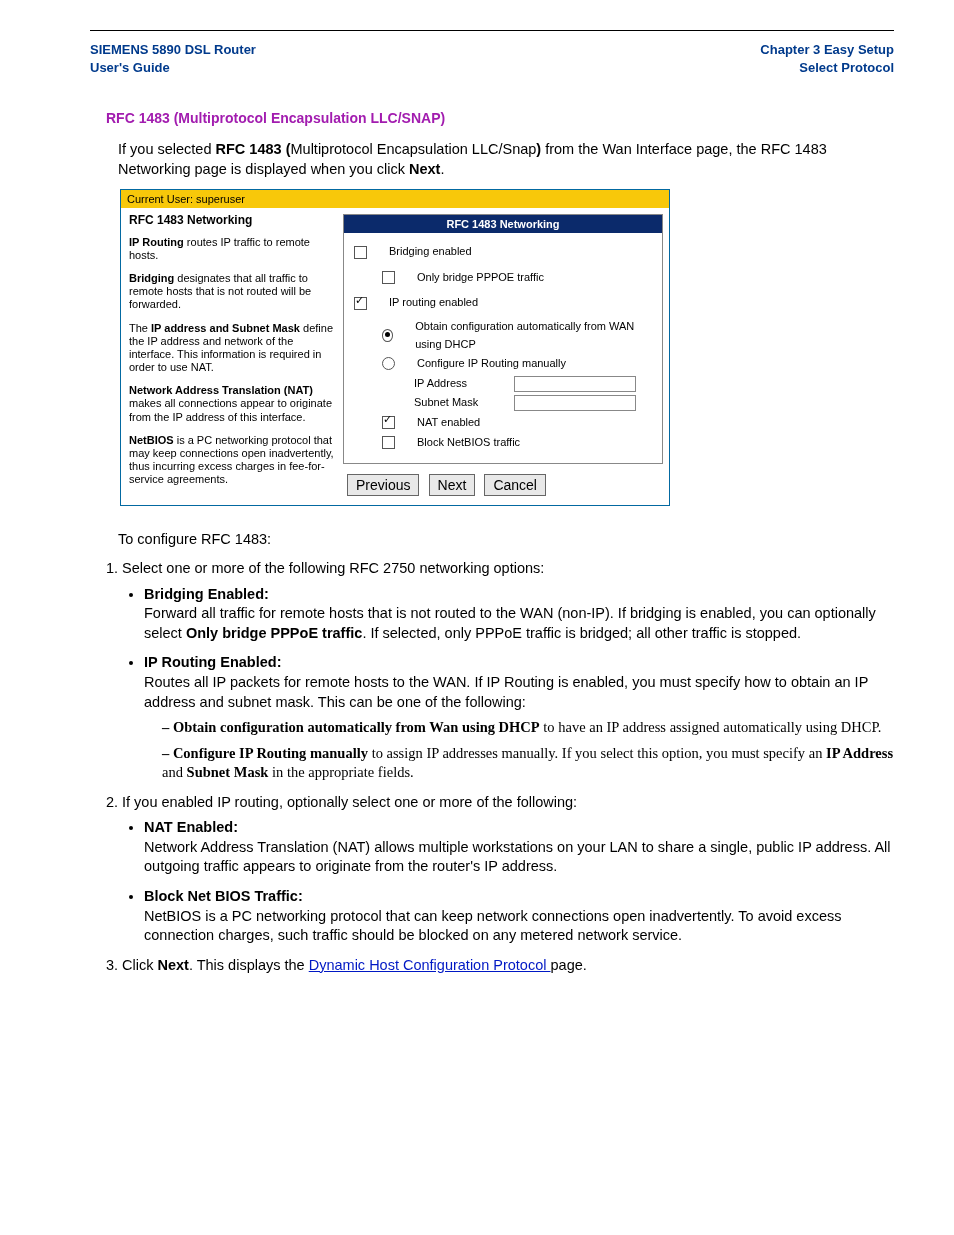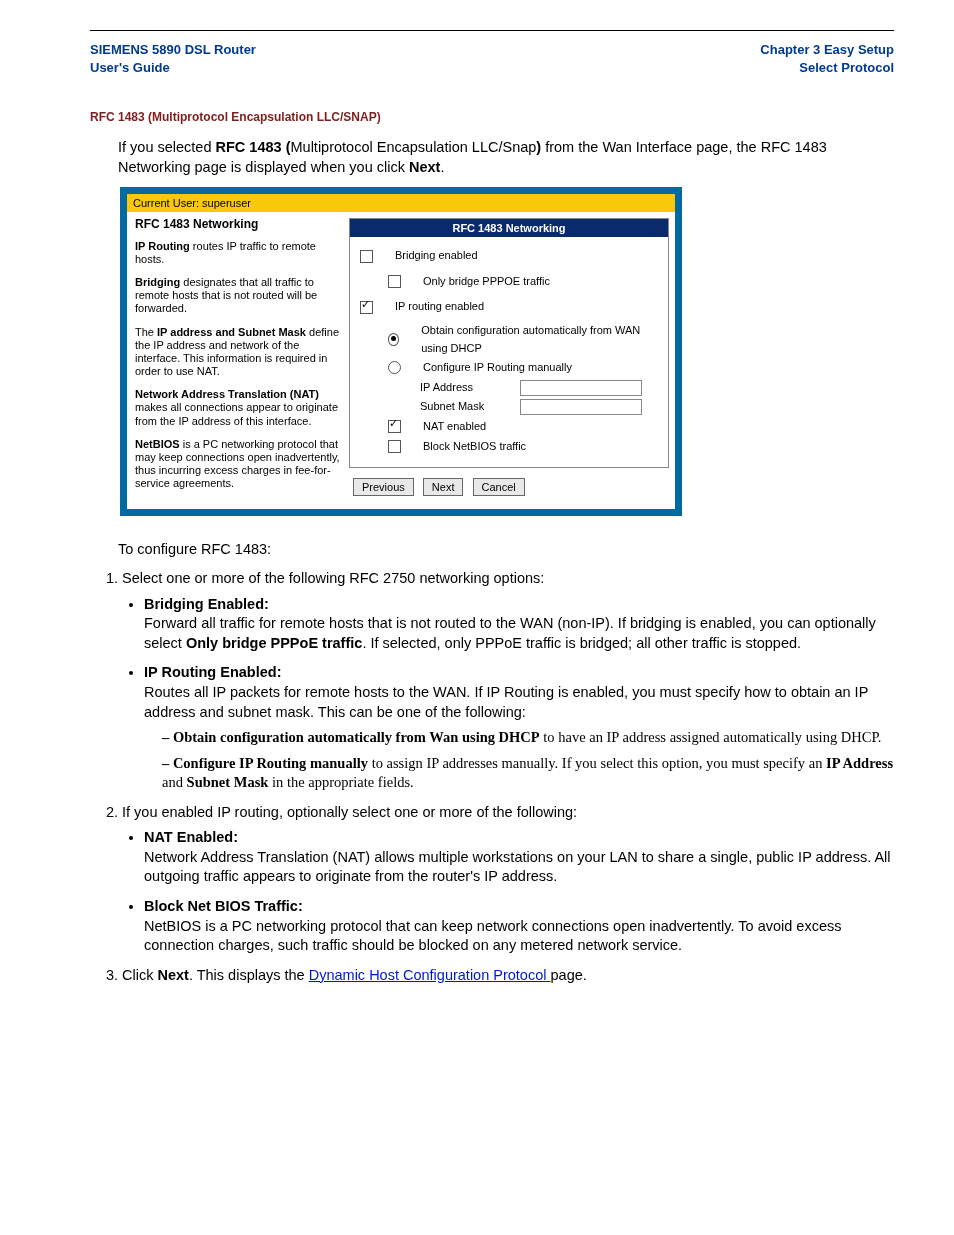--- a/index.html
+++ b/index.html
@@ -34,32 +34,32 @@
     line-height: 1.35;
   }
   .hdr-right {
     color: #003a8c;
     font-weight: bold;
     font-size: 13px;
     line-height: 1.35;
     text-align: right;
   }
   h2.section {
-    color: #7f1d1d;
-    font-size: 12px;
-    margin: 28px 0 14px 0;
+    color: #a21caf;
+    font-size: 14px;
+    margin: 28px 0 14px 16px;
   }
   .body-text {
     font-size: 14.5px;
     line-height: 1.35;
     margin: 0 0 10px 28px;
   }
   .screenshot {
     margin: 6px 0 0 30px;
-    border: 7px solid #0369a1;
+    border: 1px solid #0369a1;
     width: 548px;
     font-family: Arial, sans-serif;
     font-size: 11px;
   }
   .ss-yellow {
     background: #f8c80a;
     color: #000;
     padding: 3px 6px;
     font-size: 11px;
   }
@@ -114,21 +114,21 @@
   }
   .ss-input {
     border: 1px solid #888; height: 14px; width: 120px; display: inline-block;
   }
   .ss-lbl2 { display: inline-block; width: 78px; text-align: left; }
   .ss-btns { padding-left: 4px; }
   .ss-btn {
     display: inline-block;
     border: 1px solid #666;
     background: #e8e8e8;
-    font-size: 11px;
+    font-size: 14px;
     padding: 2px 8px;
     margin-right: 6px;
   }
   ol.main {
     margin: 6px 0 0 10px;
     padding-left: 22px;
     font-size: 14.5px;
     line-height: 1.35;
   }
   ol.main > li { margin-bottom: 10px; }

